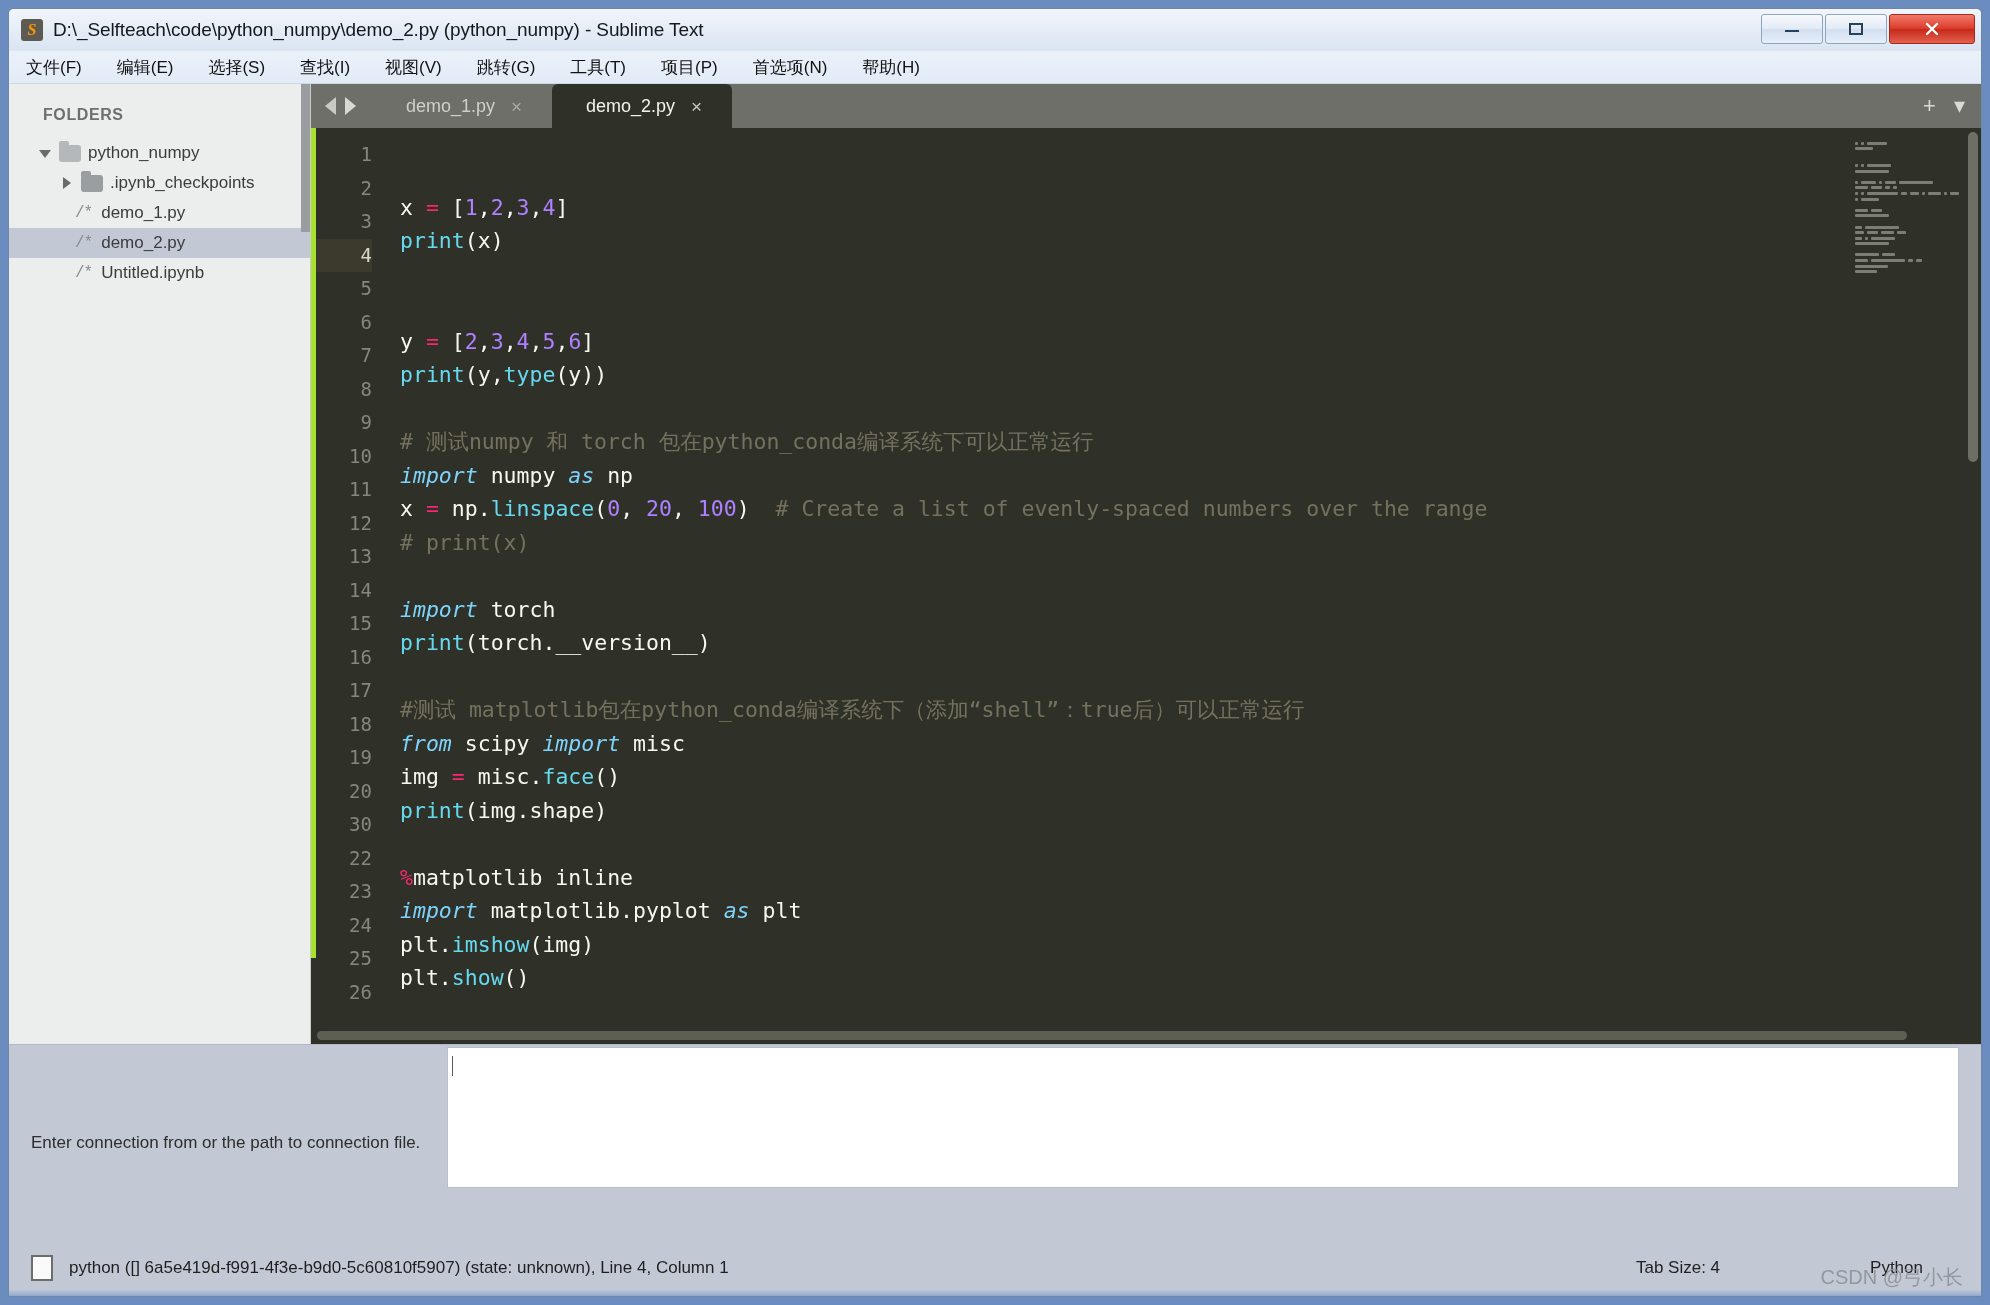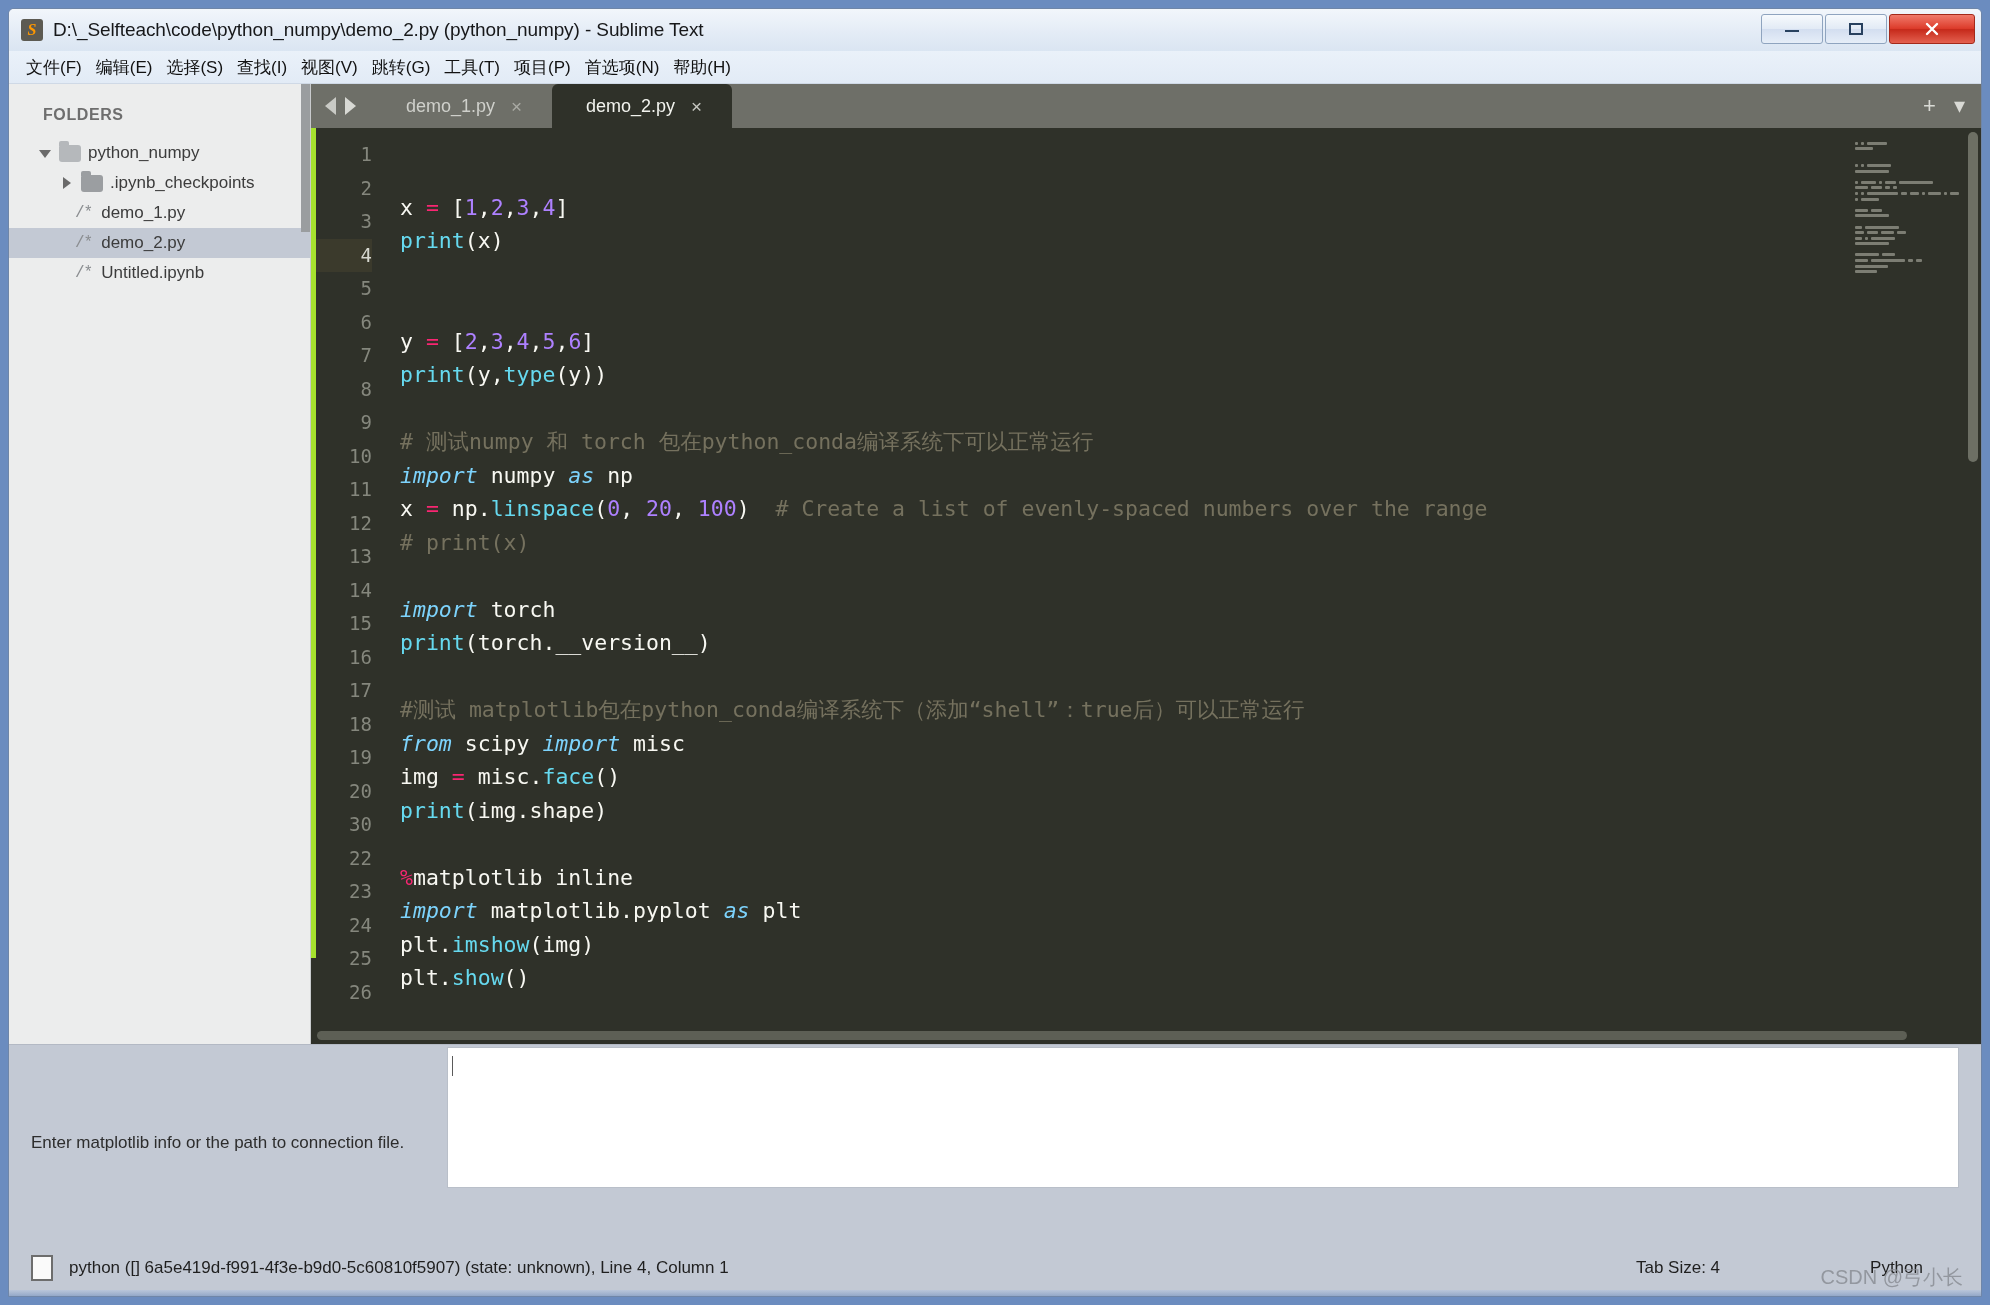--- a/index.html
+++ b/index.html
@@ -49,21 +49,21 @@
   }
   .winbtn.close {
     background: linear-gradient(to bottom, #f07a6b 0%, #dd3c2b 48%, #c62a1b 52%, #e4604f 100%);
     border-color: #a3291a; width: 86px;
   }
   .winbtn svg { display: block; }
   
   #menubar {
     height: 33px; flex: 0 0 33px;
     display: flex; align-items: center;
-    padding-left: 14px; gap: 8px;
+    padding-left: 14px; gap: 29px;
     background: linear-gradient(to bottom, #eaf1f9 0%, #e2ebf6 100%);
     border-bottom: 1px solid #cfd9e6;
   }
   .menu-item {
     font-size: 17px; color: #121212; padding: 3px 3px;
     white-space: nowrap; cursor: default;
   }
   
   #body-row { flex: 1 1 auto; display: flex; min-height: 0; position: relative; }
   #sidebar {
@@ -458,21 +458,21 @@
         <div id="editor-vscroll"></div>
       </div>
 
       <div id="editor-hscroll-track">
         <div id="editor-hscroll"></div>
       </div>
     </div>
   </div>
 
   <div id="bottom-panel">
-    <div id="conn-text">Enter matplotlib info or the path to connection file.</div>
+    <div id="conn-text">Enter connection from or the path to connection file.</div>
     <div id="conn-input" placeholder="">
       <div id="conn-caret"></div>
     </div>
   </div>
 
   <div id="statusbar">
     <div id="status-box"></div>
     <div>python ([] 6a5e419d-f991-4f3e-b9d0-5c60810f5907) (state: unknown), Line 4, Column 1</div>
     <div id="status-right">
       <span>Tab Size: 4</span>

